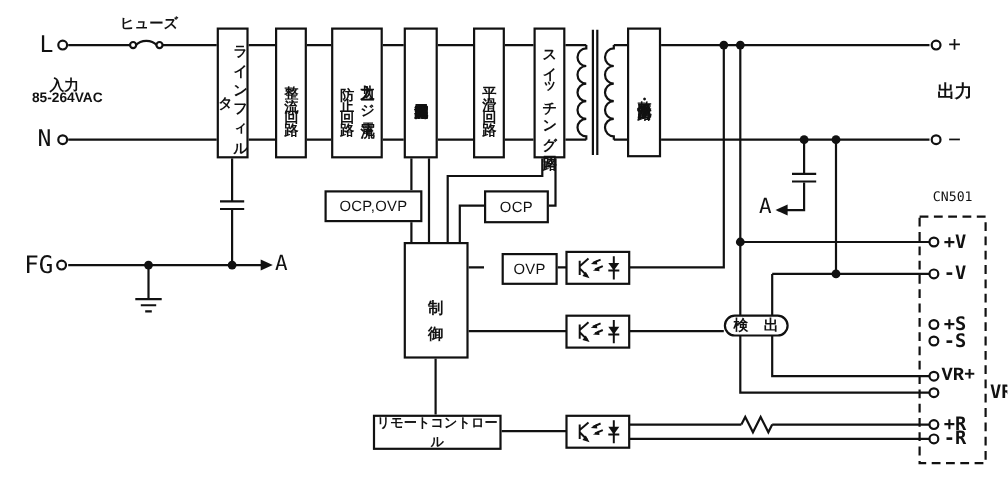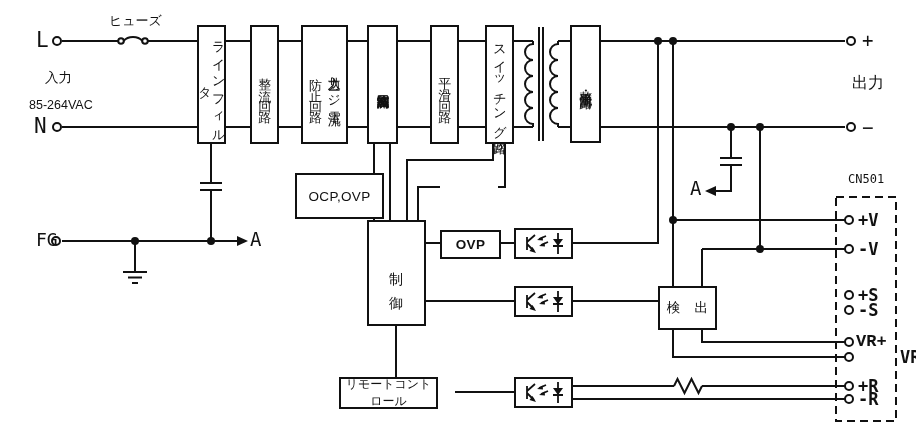--- a/index.html
+++ b/index.html
@@ -14,21 +14,21 @@
   .vt-1{letter-spacing:1px;}
   .vt-sm{font-size:12.5px;}
   .surge-cols{display:flex;flex-direction:row;gap:5px;align-items:center;}
   .control-lbl{writing-mode:vertical-rl;text-orientation:upright;font-size:14px;
                letter-spacing:24px;margin-bottom:-24px;}
   .h-lbl{font-size:13.5px;letter-spacing:0.3px;}
   .remote-lbl{font-size:12px;letter-spacing:0px;}
   .lab{position:absolute;z-index:3;white-space:nowrap;}
   .mono{font-family:"DejaVu Sans Mono",monospace;}
   .term{font-size:17px;font-family:"DejaVu Sans Mono",monospace;font-weight:bold;}
-  .jp{font-family:"Liberation Sans",sans-serif;}
+  .jp{font-family:"Liberation Sans",sans-serif;font-weight:bold;}
 </style>
 </head>
 <body>
 
 <div id="stage">
 
   <svg id="wires" width="916" height="444" viewBox="0 0 916 444">
     <g stroke="#111" stroke-width="2" fill="none">
 
       <path d="
@@ -166,42 +166,45 @@
   </div>
   <div class="block" style="left:430px;top:25px;width:29px;height:119px;">
     <span class="vt vt-sp jp">平滑回路</span>
   </div>
   <div class="block" style="left:485px;top:25px;width:29px;height:119px;">
     <span class="vt vt-1 jp">スイッチング回路</span>
   </div>
   <div class="block" style="left:570px;top:25px;width:31px;height:118px;">
     <span class="vt vt-1 jp">整流・平滑回路</span>
   </div>
-  <div class="block" style="left:295px;top:173px;width:89px;height:46px;text-align:right;">
+  <div class="block" style="left:295px;top:173px;width:89px;height:29px;text-align:right;">
     <span class="h-lbl">OCP,OVP</span>
   </div>
-  <div class="block" style="left:440px;top:230px;width:61px;height:29px;font-weight:bold;">
+  <div class="block" style="left:440px;top:173px;width:59px;height:30px;">
+    <span class="h-lbl">OCP</span>
+  </div>
+  <div class="block" style="left:456px;top:230px;width:51px;height:29px;">
     <span class="h-lbl">OVP</span>
   </div>
   <div class="block" style="left:367px;top:220px;width:59px;height:106px;">
     <span class="control-lbl jp">制御</span>
   </div>
-  <div class="block" style="left:658px;top:286px;width:59px;height:44px;">
+  <div class="block" style="left:658px;top:286px;width:59px;height:20px;border-radius:16px;">
     <span class="h-lbl jp">検　出</span>
   </div>
-  <div class="block" style="left:339px;top:377px;width:99px;height:32px;">
+  <div class="block" style="left:339px;top:377px;width:117px;height:32px;">
     <span class="remote-lbl jp">リモートコントロール</span>
   </div>
 
   <div class="lab mono" style="left:36px;top:28px;font-size:21px;">L</div>
   <div class="lab mono" style="left:34px;top:114px;font-size:21px;">N</div>
-  <div class="lab mono" style="left:36px;top:229px;font-size:18px;">FG</div>
+  <div class="lab mono" style="left:22px;top:229px;font-size:22px;">FG</div>
   <div class="lab jp" style="left:109px;top:12px;font-size:13px;">ヒューズ</div>
   <div class="lab jp" style="left:45px;top:69px;font-size:13.5px;text-align:right;">入力</div>
-  <div class="lab jp" style="left:29px;top:82px;font-size:12.5px;margin-top:16px;">85-264VAC</div>
+  <div class="lab jp" style="left:29px;top:82px;font-size:12.5px;">85-264VAC</div>
   <div class="lab mono" style="left:250px;top:228px;font-size:19px;">A</div>
   <div class="lab mono" style="left:690px;top:177px;font-size:19px;">A</div>
 
   <div class="lab mono" style="left:862px;top:29px;font-size:19px;">+</div>
   <div class="lab mono" style="left:862px;top:116px;font-size:19px;">−</div>
   <div class="lab jp" style="left:852px;top:73px;font-size:16px;">出力</div>
   <div class="lab mono" style="left:848px;top:172px;font-size:12px;font-weight:normal;">CN501</div>
 
   <div class="lab term" style="left:858px;top:210px;">+V</div>
   <div class="lab term" style="left:858px;top:239px;">-V</div>

